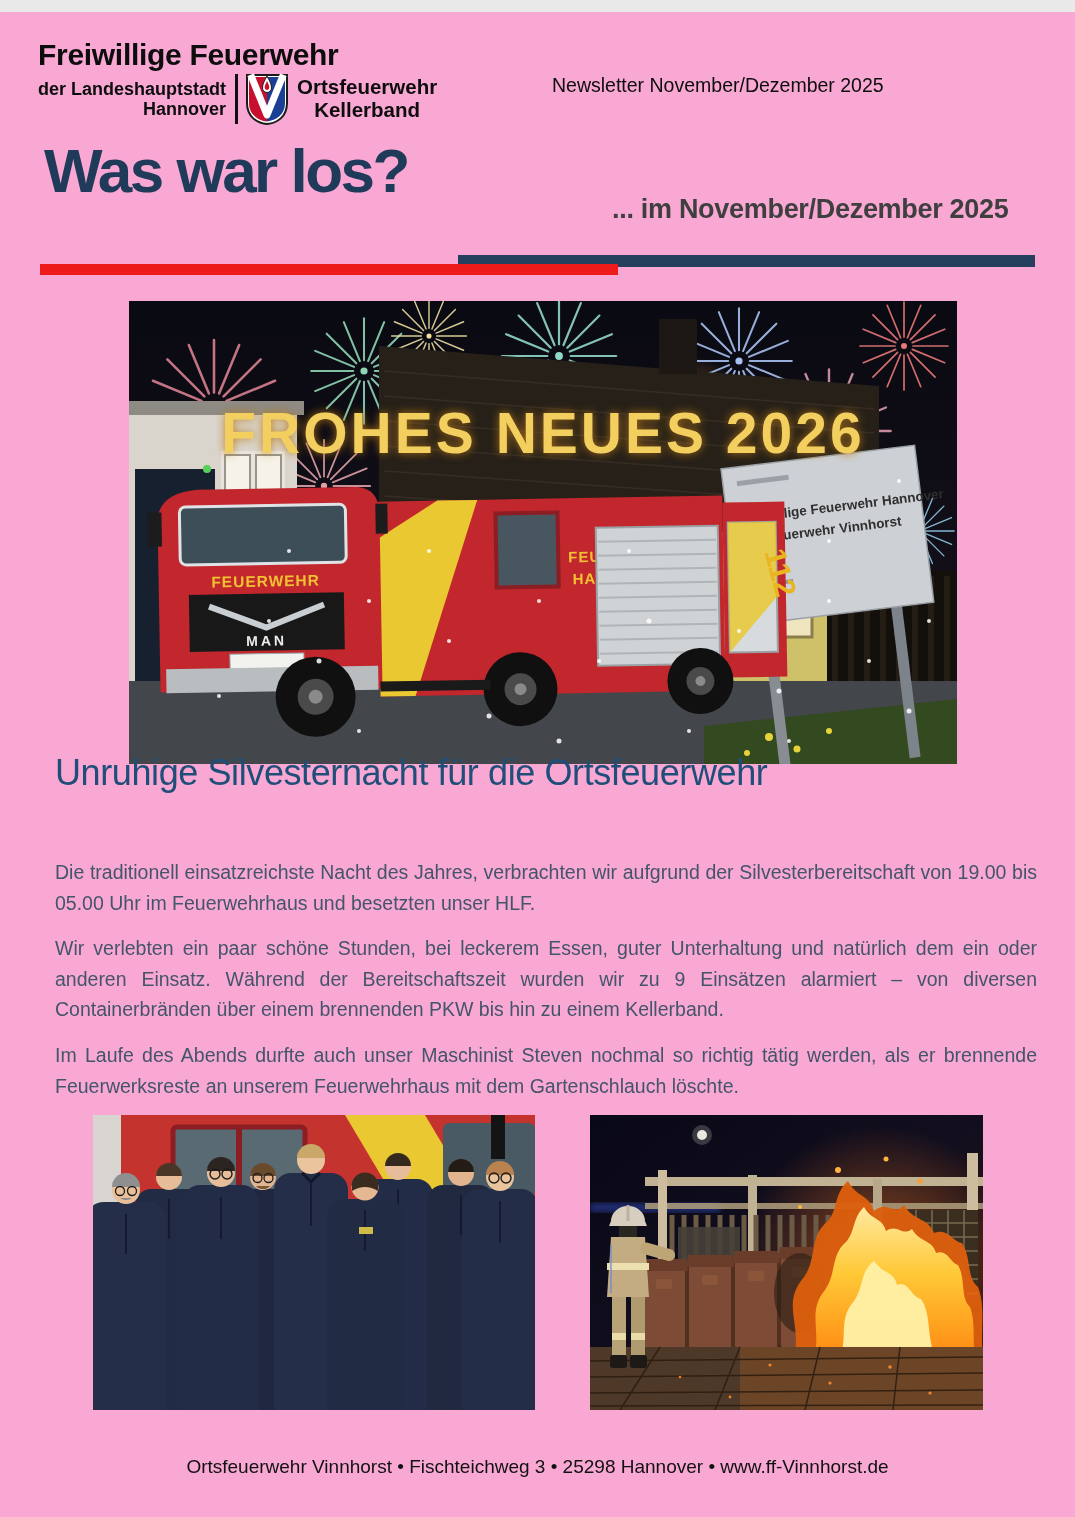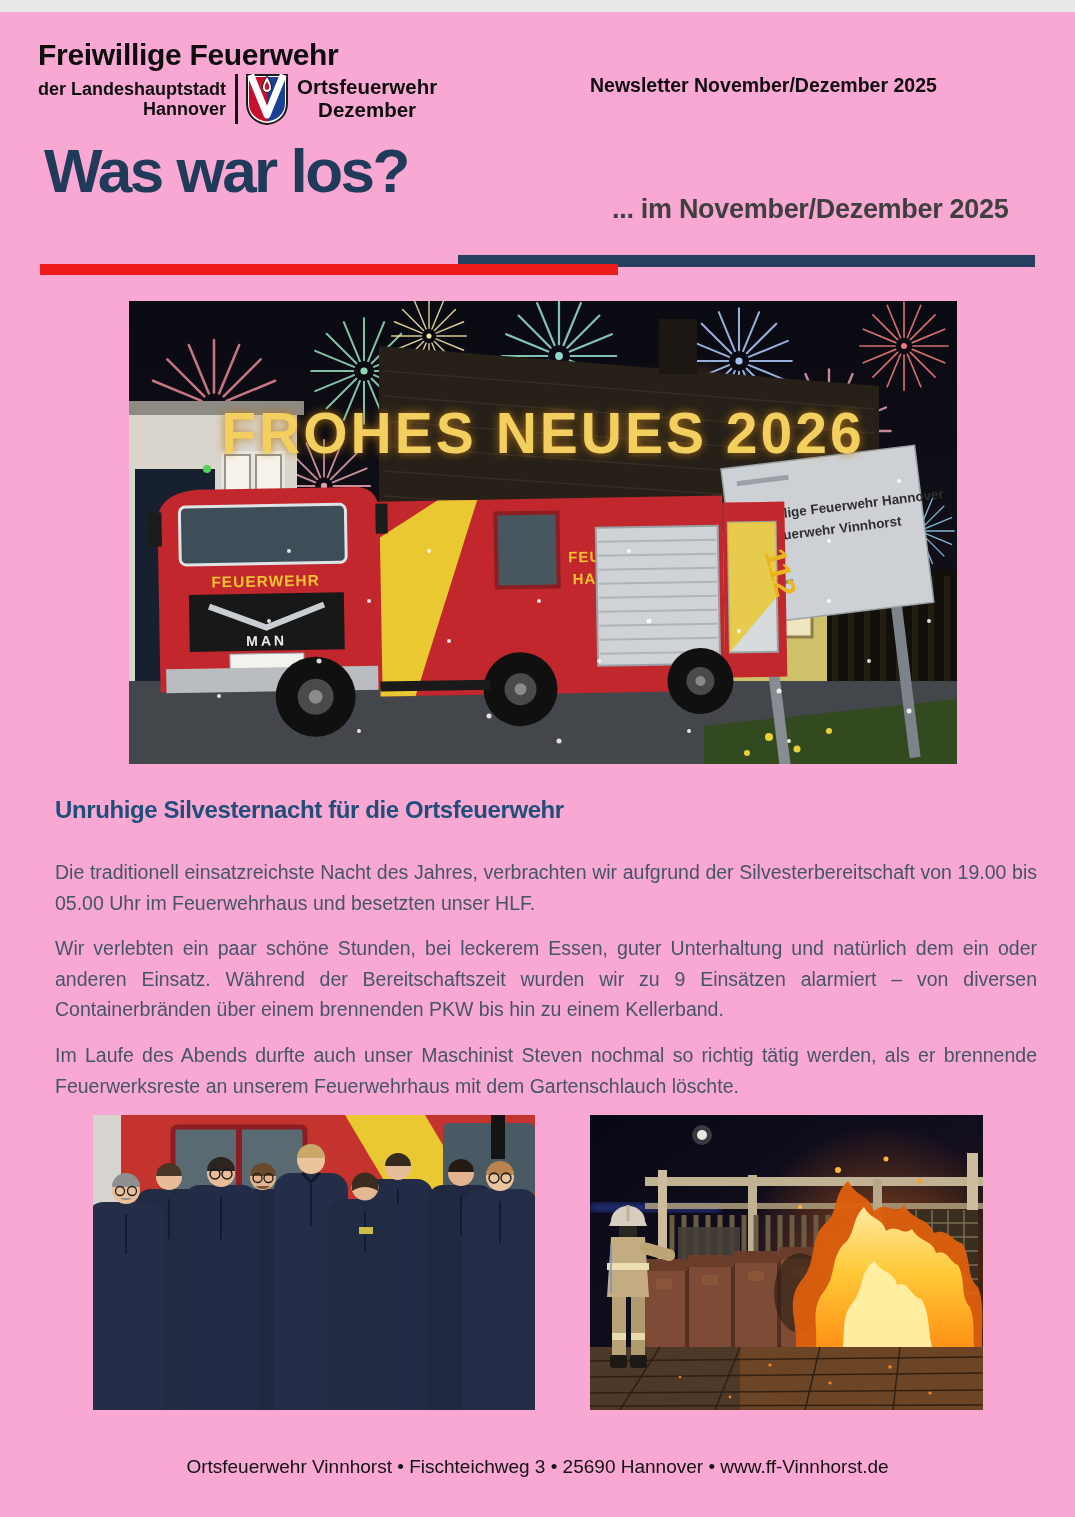--- a/index.html
+++ b/index.html
@@ -8,33 +8,33 @@
     font-family:"Liberation Sans",sans-serif;overflow:hidden;
   }
   
   .brand{position:absolute;left:38px;top:26px;color:#0d0d0d;}
   .brand-line1{font-size:30px;font-weight:bold;letter-spacing:-0.3px;line-height:1.1;}
   .brand-row{display:flex;align-items:center;margin-top:2px;}
   .brand-sub{font-size:18px;font-weight:bold;line-height:1.12;text-align:right;}
   .brand-divider{width:3px;height:50px;background:#111;margin:0 7px 0 9px;}
   .brand-badge{width:44px;height:52px;margin-right:8px;}
   .brand-unit{font-size:20.5px;font-weight:bold;line-height:1.12;text-align:center;}
-  .newsletter-label{position:absolute;left:590px;top:62px;font-size:19.5px;font-weight:bold;color:#0d0d0d;}
+  .newsletter-label{position:absolute;left:552px;top:62px;font-size:19.5px;font-weight:normal;color:#0d0d0d;}
   
   .page-title{position:absolute;left:44px;top:126px;font-size:62px;font-weight:bold;
     color:var(--title-navy,#203a5a);letter-spacing:-2.5px;line-height:1.05;}
   .page-subtitle{position:absolute;left:612px;top:182px;font-size:27px;font-weight:bold;
     color:var(--subtitle-gray,#3f3f3f);letter-spacing:-0.3px;}
   .bar-navy{position:absolute;left:458px;top:243px;width:577px;height:12px;background:var(--bar-navy,#24405e);}
   .bar-red{position:absolute;left:40px;top:252px;width:578px;height:11px;background:var(--bar-red,#ee1b1b);}
   
   .hero{position:absolute;left:129px;top:289px;width:828px;height:463px;}
   .hero svg{display:block;width:100%;height:100%;}
   
-  .article-heading{position:absolute;left:55px;top:784px;font-size:24px;font-weight:bold;
+  .article-heading{position:absolute;left:55px;top:740px;font-size:36px;font-weight:normal;
     color:var(--heading-blue,#1f4e79);letter-spacing:-0.4px;}
   .article-body{position:absolute;left:55px;top:845px;width:982px;}
   .article-body p{margin:0 0 15px 0;font-size:19.5px;line-height:1.57;
     color:var(--body-text,#44546a);text-align:justify;}
   
   .photo-group{position:absolute;left:93px;top:1103px;width:442px;height:295px;}
   .photo-fire{position:absolute;left:590px;top:1103px;width:393px;height:295px;}
   .photo-group svg,.photo-fire svg{display:block;width:100%;height:100%;}
   
   .footer-line{position:absolute;left:0;top:1444px;width:100%;text-align:center;
@@ -56,21 +56,21 @@
       <svg class="brand-badge" viewBox="0 0 44 52">
         <path d="M2,2 H42 V30 C42,44 32,50 22,51 C12,50 2,44 2,30 Z" fill="#ffffff" stroke="#1a1a1a" stroke-width="2"></path>
         <path d="M4,4 H22 V48.6 C13,47 4,42 4,30 Z" style="fill:var(--badge-red,#c8102e)"></path>
         <path d="M22,4 H40 V30 C40,42 31,47 22,48.6 Z" style="fill:var(--badge-blue,#1b3f94)"></path>
         <path d="M7,5 L22,42 L37,5" fill="none" stroke="#ffffff" stroke-width="7" stroke-linejoin="round" stroke-linecap="square"></path>
         <path d="M22,3 C24.5,8 26.5,10.5 26.5,15 A4.5,4.5 0 0 1 17.5,15 C17.5,10.5 19.5,8 22,3 Z" fill="#ffffff" stroke="#1a1a1a" stroke-width="1"></path>
         <path d="M22,8 C23.3,11 24.3,12.3 24.3,14.6 A2.3,2.3 0 0 1 19.7,14.6 C19.7,12.3 20.7,11 22,8 Z" fill="#c8102e"></path>
       </svg>
       <div class="brand-unit">
         <div>Ortsfeuerwehr</div>
-        <div>Dezember</div>
+        <div>Kellerband</div>
       </div>
     </div>
   </div>
 
   <div class="newsletter-label">Newsletter November/Dezember 2025</div>
 
   <div class="page-title">Was war los?</div>
   <div class="page-subtitle">... im November/Dezember 2025</div>
   <div class="bar-navy"></div>
   <div class="bar-red"></div>
@@ -503,15 +503,15 @@
         <rect x="3" y="82" width="14" height="58" fill="#b09a70"></rect>
         <rect x="-16" y="118" width="14" height="7" fill="#e8dca8"></rect>
           <rect x="3" y="118" width="14" height="7" fill="#e8dca8"></rect>
         <rect x="-18" y="140" width="17" height="13" rx="3" fill="#1c1916"></rect>
           <rect x="2" y="140" width="17" height="13" rx="3" fill="#1c1916"></rect>
         <line x1="-17" y1="30" x2="-17" y2="78" stroke="#6a86d8" stroke-width="2" opacity="0.6"></line>
       </g>
     </svg>
   </div>
 
-  <div class="footer-line">Ortsfeuerwehr Vinnhorst • Fischteichweg 3 • 25690 Hannover • www.ff-Vinnhorst.de</div>
+  <div class="footer-line">Ortsfeuerwehr Vinnhorst • Fischteichweg 3 • 25298 Hannover • www.ff-Vinnhorst.de</div>
 
 </div>
 
 </body></html>

